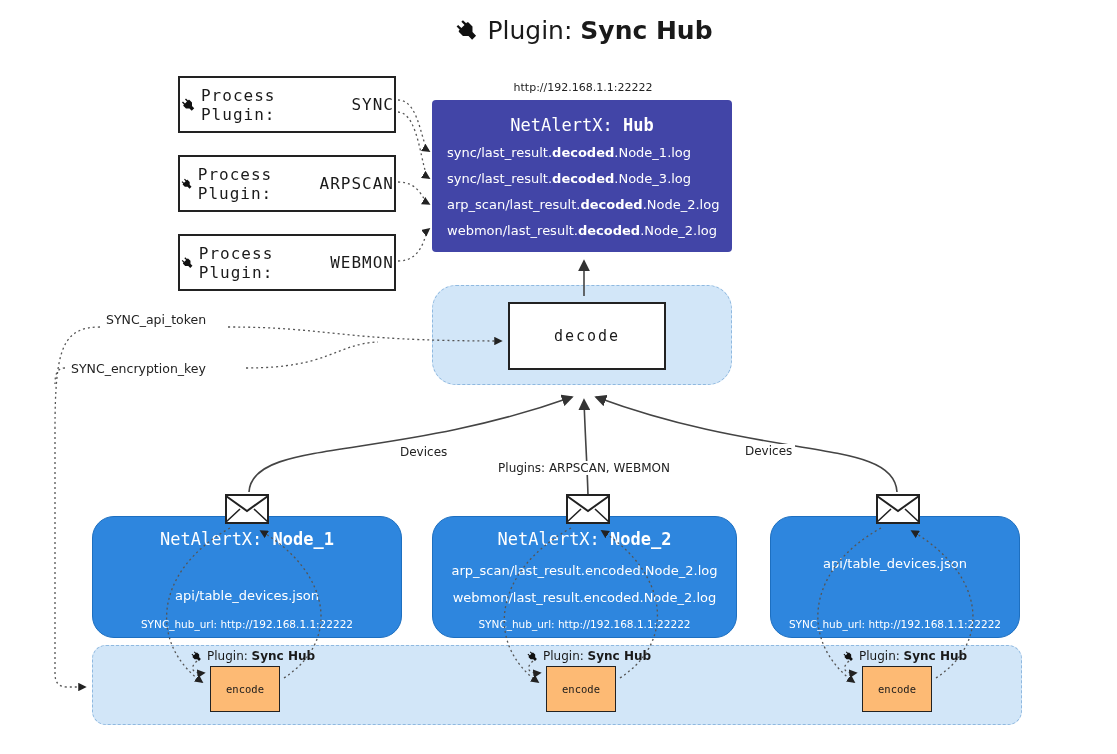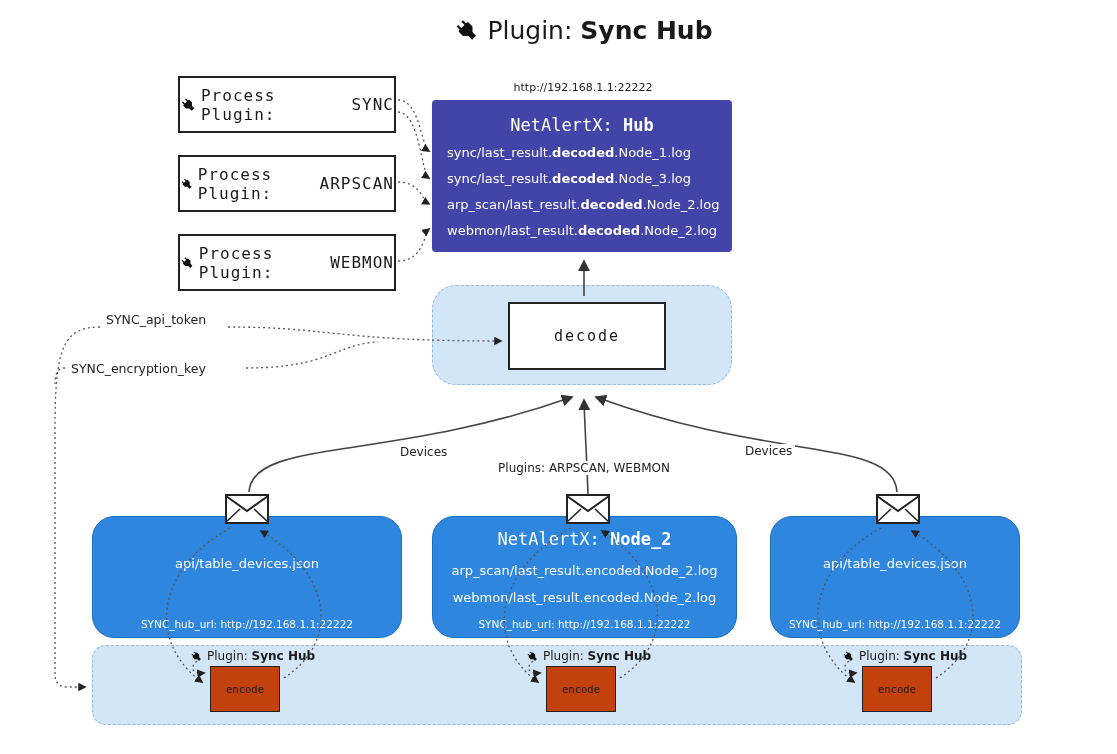--- a/index.html
+++ b/index.html
@@ -40,21 +40,21 @@
   .node-files{font-size:13px;line-height:27px;white-space:nowrap}
   .files-one{margin-top:33px}
   .files-two{margin-top:8px}
   .node-url{position:absolute;bottom:7px;left:0;width:100%;font-size:10.5px}
 
   .envelope{top:494px;width:44px;height:30px;z-index:6}
 
   .band{left:92px;top:645px;width:930px;height:80px;border-radius:14px;
     background:var(--panel-fill,#d2e6f8);border:1.5px dashed var(--panel-border,#8fb9e0);z-index:1}
   .enc-label{top:649px;display:flex;align-items:center;gap:4px;font-size:12px;z-index:4;white-space:nowrap}
-  .enc-box{top:666px;width:70px;height:46px;background:#c2410c;border:1.5px solid #222;
+  .enc-box{top:666px;width:70px;height:46px;background:#fdba74;border:1.5px solid #222;
     display:flex;align-items:center;justify-content:center;font-size:10.5px;z-index:4;
     font-family:"DejaVu Sans Mono",monospace}
 
   .connectors{left:0;top:0;width:1117px;height:754px;z-index:5;pointer-events:none}
   .plug-lg{width:27px;height:27px}
   .plug-sm{width:18px;height:18px}
   .plug-xs{width:13px;height:13px}
 </style>
 </head>
 <body>
@@ -117,20 +117,21 @@
   <div class="abs decode-box">decode</div>
 
   <div class="abs token" style="left:103px;top:312px">SYNC_api_token</div>
   <div class="abs token" style="left:68px;top:361px">SYNC_encryption_key</div>
 
   <div class="abs edge-label" style="left:397px;top:445px">Devices</div>
   <div class="abs edge-label" style="left:584px;top:461px;transform:translateX(-50%)">Plugins: ARPSCAN, WEBMON</div>
   <div class="abs edge-label" style="left:742px;top:444px">Devices</div>
 
   <div class="abs node" style="left:92px;width:310px">
+    <div class="node-title"><span>NetAlertX: </span><b>Node_1</b></div>
     <div class="node-files files-one">
       <div>api/table_devices.json</div>
     </div>
     <div class="node-url">SYNC_hub_url: http://192.168.1.1:22222</div>
   </div>
   <div class="abs node" style="left:432px;width:305px">
     <div class="node-title"><span>NetAlertX: </span><b>Node_2</b></div>
     <div class="node-files files-two">
       <div>arp_scan/last_result.encoded.Node_2.log</div>
       <div>webmon/last_result.encoded.Node_2.log</div>

